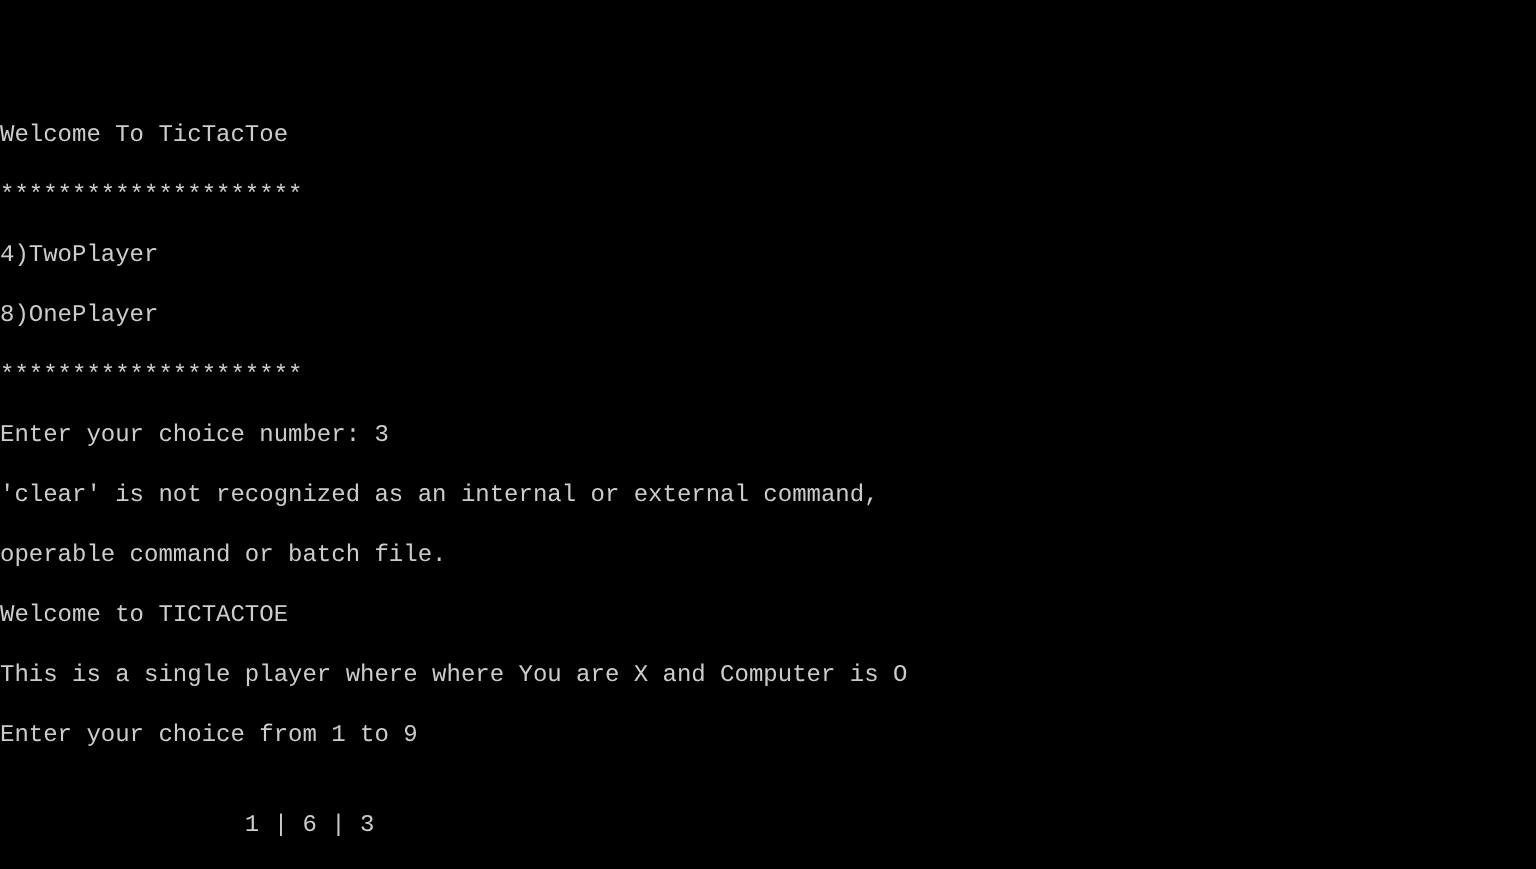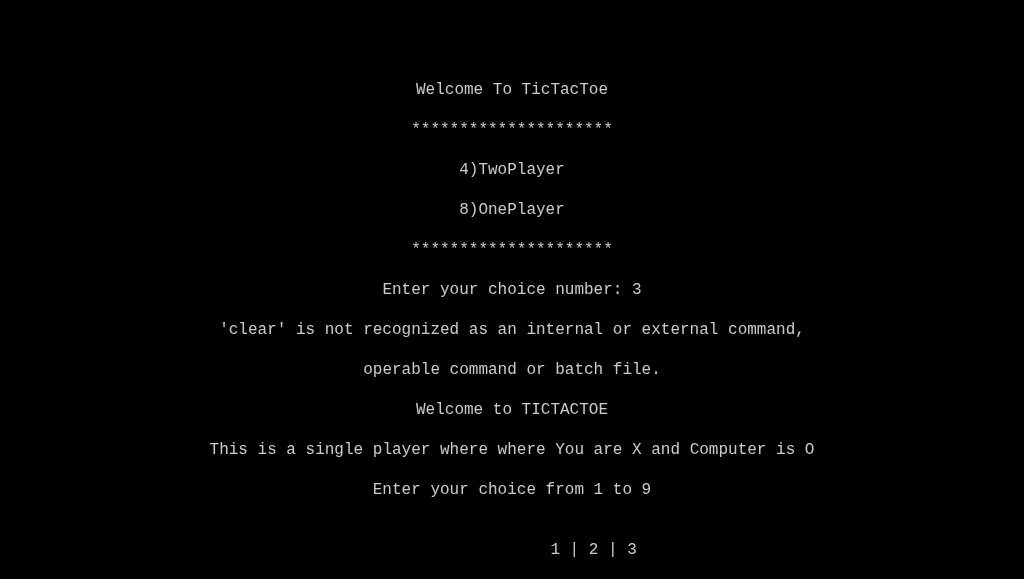--- a/index.html
+++ b/index.html
@@ -1,19 +1,18 @@
 <!DOCTYPE html>
 <html><head>
   <meta charset="utf-8">
   <style>
     * {
       margin: 0;
       padding: 0;
       box-sizing: border-box;
-      text-align: center;
     }
     body {
       background-color: #000000;
       color: #cccccc;
       font-family: Consolas, "Courier New", monospace;
       font-size: 16px;
       line-height: 1.25;
       width: 1024px;
       height: 579px;
       overflow: hidden;
@@ -37,21 +36,21 @@
 <div class="line">4)TwoPlayer</div>
 <div class="line">8)OnePlayer</div>
 <div class="line">*********************</div>
 <div class="line">Enter your choice number: 3</div>
 <div class="line">'clear' is not recognized as an internal or external command,</div>
 <div class="line">operable command or batch file.</div>
 <div class="line">Welcome to TICTACTOE</div>
 <div class="line">This is a single player where where You are X and Computer is O</div>
 <div class="line">Enter your choice from 1 to 9</div>
 <div class="line"></div>
-<div class="line">                 1 | 2 | 3</div>
+<div class="line">                 1 | 6 | 3</div>
 
 
 
 
 <div class="line"></div>
 
 
 
 
 

